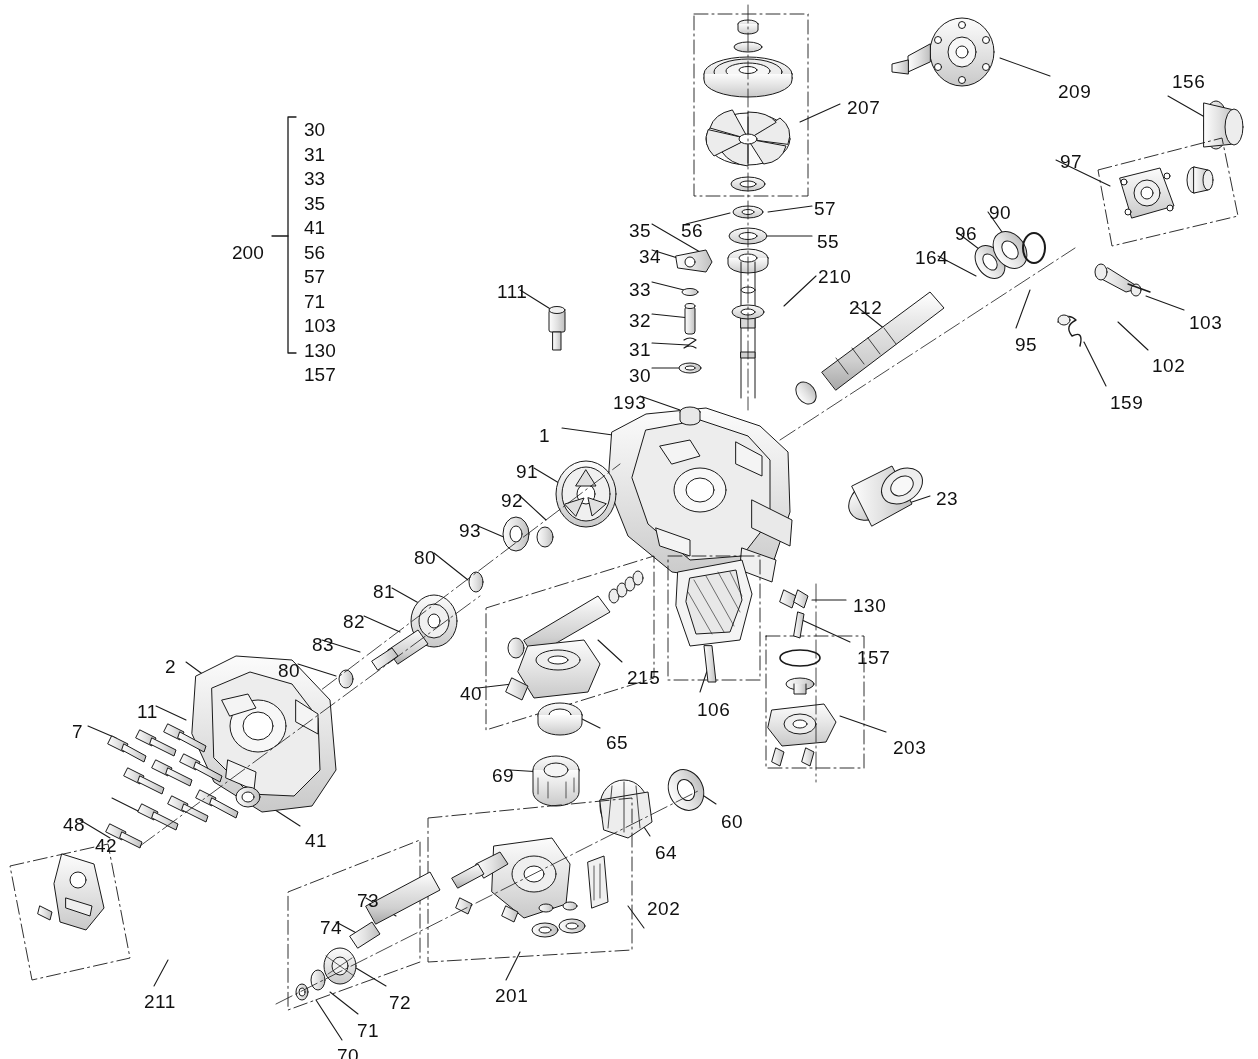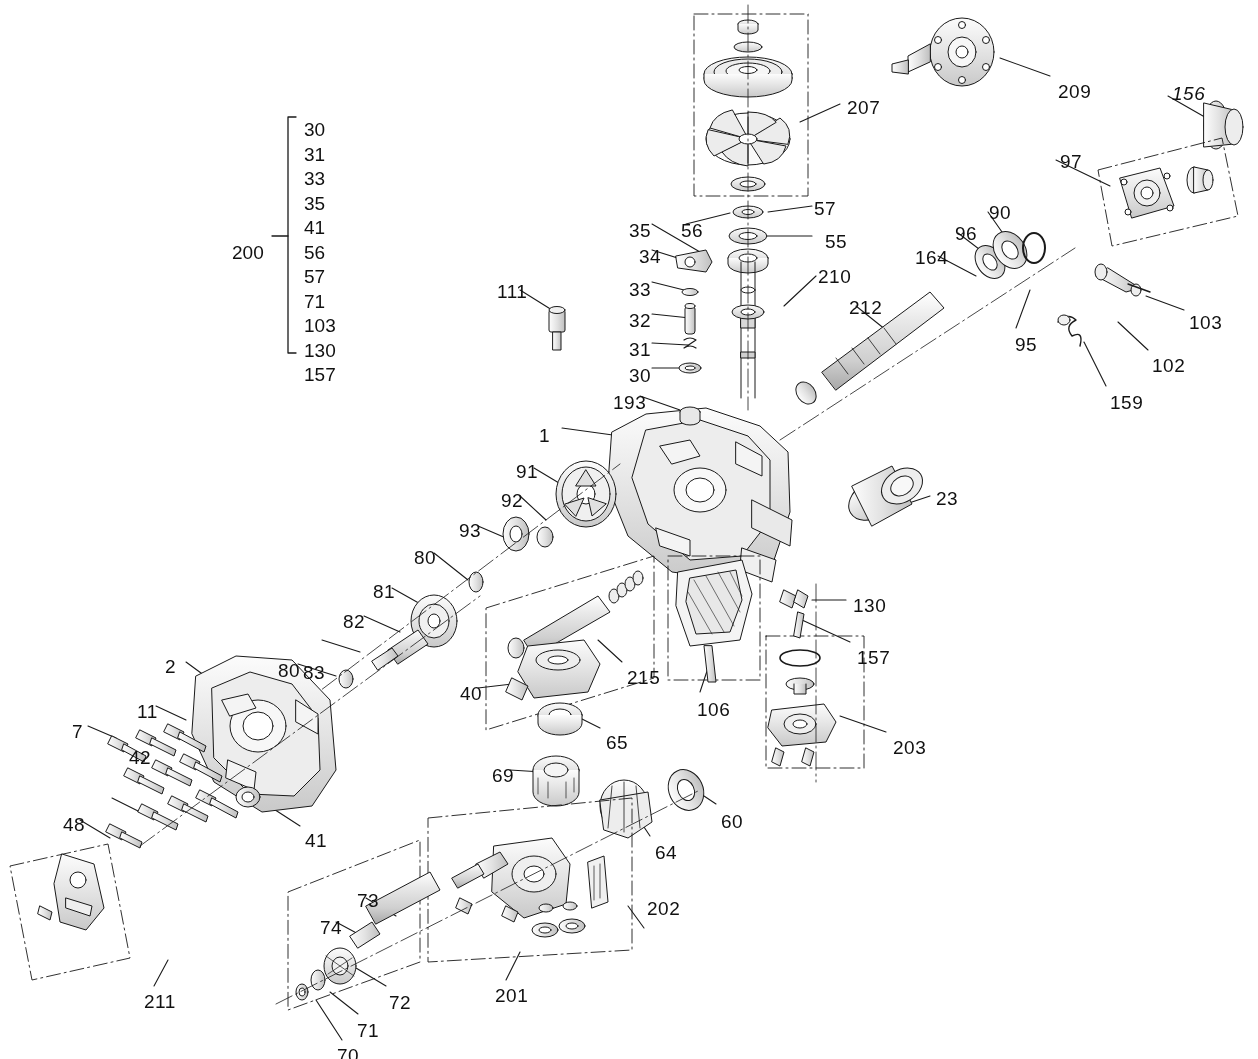--- a/index.html
+++ b/index.html
@@ -503,28 +503,28 @@
     <div>56</div>
     <div>57</div>
     <div>71</div>
     <div>103</div>
     <div>130</div>
     <div>157</div>
   </div>
 
   <div id="callout-layer">
       <div class="callout" style="left: 1058px; top: 82px;">209</div>
-      <div class="callout" style="left: 1172px; top: 84px; font-style: italic;">156</div>
+      <div class="callout" style="left: 1172px; top: 72px;">156</div>
       <div class="callout" style="left: 847px; top: 98px;">207</div>
       <div class="callout" style="left: 1060px; top: 152px;">97</div>
       <div class="callout" style="left: 814px; top: 199px;">57</div>
       <div class="callout" style="left: 989px; top: 203px;">90</div>
       <div class="callout" style="left: 629px; top: 221px;">35</div>
       <div class="callout" style="left: 681px; top: 221px;">56</div>
-      <div class="callout" style="left: 817px; top: 232px; margin-left: 8px;">55</div>
+      <div class="callout" style="left: 817px; top: 232px;">55</div>
       <div class="callout" style="left: 955px; top: 224px;">96</div>
       <div class="callout" style="left: 915px; top: 248px;">164</div>
       <div class="callout" style="left: 629px; top: 247px; margin-left: 10px;">34</div>
       <div class="callout" style="left: 629px; top: 280px;">33</div>
       <div class="callout" style="left: 497px; top: 282px;">111</div>
       <div class="callout" style="left: 818px; top: 267px;">210</div>
       <div class="callout" style="left: 849px; top: 298px;">212</div>
       <div class="callout" style="left: 629px; top: 311px;">32</div>
       <div class="callout" style="left: 1189px; top: 313px;">103</div>
       <div class="callout" style="left: 1015px; top: 335px;">95</div>
@@ -535,33 +535,33 @@
       <div class="callout" style="left: 613px; top: 393px;">193</div>
       <div class="callout" style="left: 539px; top: 426px;">1</div>
       <div class="callout" style="left: 516px; top: 462px;">91</div>
       <div class="callout" style="left: 501px; top: 491px;">92</div>
       <div class="callout" style="left: 936px; top: 489px;">23</div>
       <div class="callout" style="left: 459px; top: 521px;">93</div>
       <div class="callout" style="left: 414px; top: 548px;">80</div>
       <div class="callout" style="left: 373px; top: 582px;">81</div>
       <div class="callout" style="left: 343px; top: 612px;">82</div>
       <div class="callout" style="left: 853px; top: 596px;">130</div>
-      <div class="callout" style="left: 303px; top: 635px; margin-top: 28px;">83</div>
+      <div class="callout" style="left: 312px; top: 635px;">83</div>
       <div class="callout" style="left: 165px; top: 657px;">2</div>
       <div class="callout" style="left: 278px; top: 661px;">80</div>
       <div class="callout" style="left: 857px; top: 648px;">157</div>
       <div class="callout" style="left: 627px; top: 668px;">215</div>
       <div class="callout" style="left: 460px; top: 684px;">40</div>
       <div class="callout" style="left: 697px; top: 700px;">106</div>
       <div class="callout" style="left: 137px; top: 702px;">11</div>
       <div class="callout" style="left: 72px; top: 722px;">7</div>
       <div class="callout" style="left: 606px; top: 733px;">65</div>
       <div class="callout" style="left: 893px; top: 738px;">203</div>
       <div class="callout" style="left: 492px; top: 766px;">69</div>
-      <div class="callout" style="left: 95px; top: 748px; margin-left: 34px;">42</div>
+      <div class="callout" style="left: 95px; top: 836px;">42</div>
       <div class="callout" style="left: 721px; top: 812px;">60</div>
       <div class="callout" style="left: 63px; top: 815px;">48</div>
       <div class="callout" style="left: 305px; top: 831px;">41</div>
       <div class="callout" style="left: 655px; top: 843px;">64</div>
       <div class="callout" style="left: 357px; top: 891px;">73</div>
       <div class="callout" style="left: 320px; top: 918px;">74</div>
       <div class="callout" style="left: 647px; top: 899px;">202</div>
       <div class="callout" style="left: 389px; top: 993px; text-align: center;">72</div>
       <div class="callout" style="left: 144px; top: 992px;">211</div>
       <div class="callout" style="left: 495px; top: 986px;">201</div>

